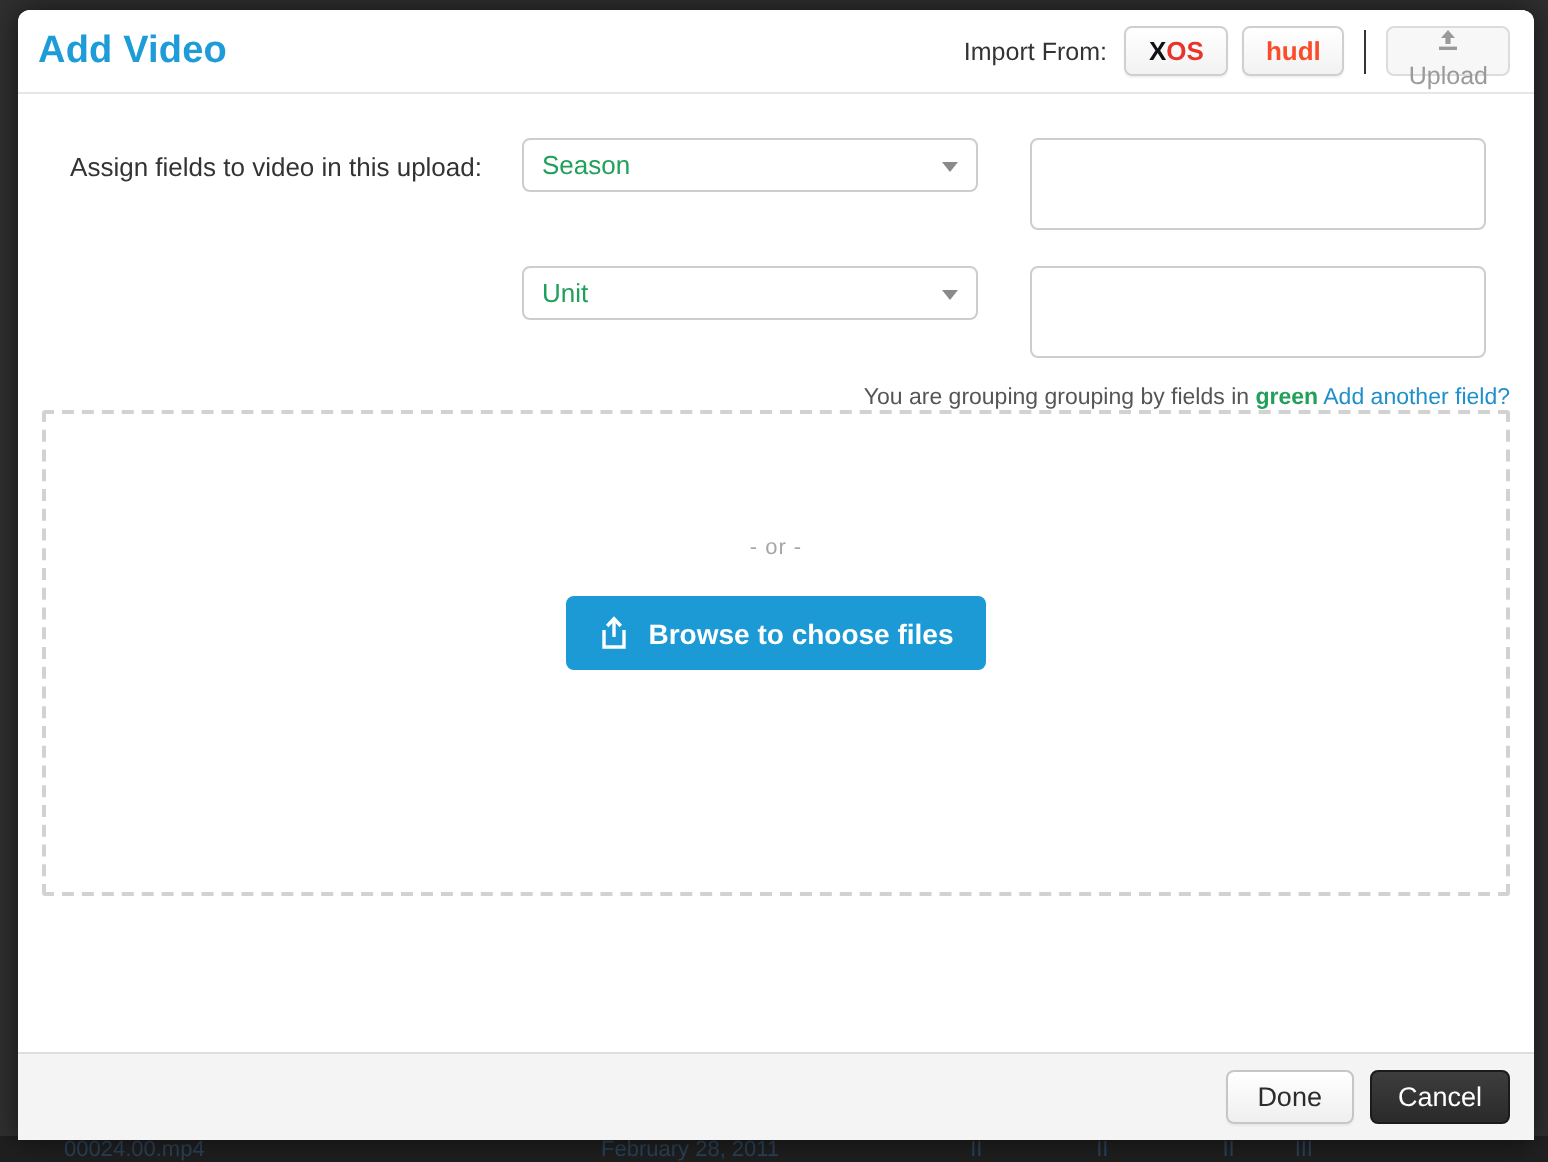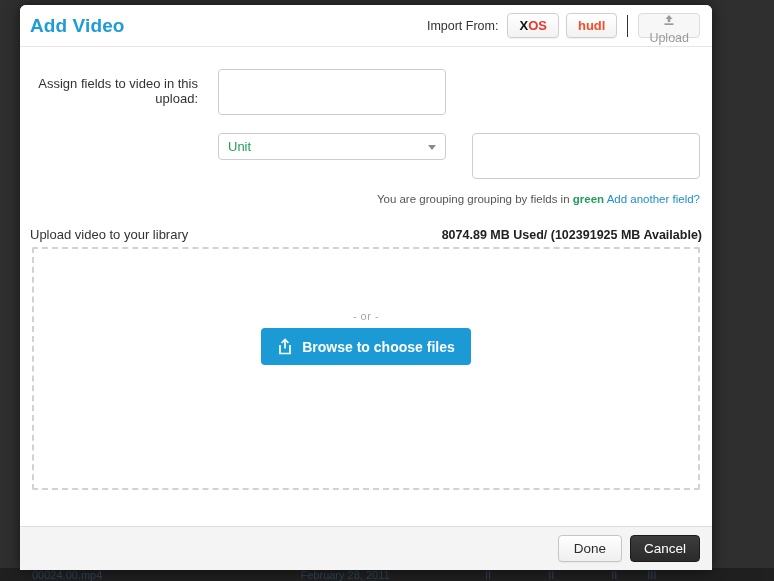--- a/index.html
+++ b/index.html
@@ -46,23 +46,23 @@
   .bg-c1 { width: 200px; padding-left: 32px; }
   .bg-c2 { width: 220px; text-align: center; color: #2e2e2e; }
   .bg-c3 { width: 60px; text-align: center; color: #2e2e2e; }
   .bg-c4 { width: 60px; text-align: center; color: #2e2e2e; }
   .bg-c5 { width: 60px; text-align: center; color: #2e2e2e; }
   .bg-c6 { width: 60px; color: #2e2e2e; }
 
   
   .modal {
     position: absolute;
-    left: 20px;
+    left: 9px;
     top: 5px;
-    width: 692px;
+    width: 758px;
     height: 565px;
     background: #ffffff;
     border-radius: 6px 6px 0 0;
     box-shadow: 0 0 14px rgba(0,0,0,0.55);
     overflow: hidden;
     display: flex;
     flex-direction: column;
   }
 
   
@@ -292,21 +292,21 @@
     font-weight: bold;
     letter-spacing: 0.2px;
   }
   .dz-or {
     margin-top: 9px;
     font-size: 11px;
     color: #a6a6a6;
     letter-spacing: 0.5px;
   }
   .browse-btn {
-    margin-top: 6px;
+    margin-top: 18px;
     height: 37px;
     padding: 0 16px;
     background: #1c9ad6;
     border: none;
     border-radius: 4px;
     color: #ffffff;
     font-family: "Liberation Sans", sans-serif;
     font-size: 14px;
     font-weight: bold;
     display: inline-flex;
@@ -402,43 +402,43 @@
     </div>
   </div>
 
   <div class="modal-body">
 
     <div class="assign-area">
       <div class="assign-label">Assign fields to video in this upload:</div>
 
       <div class="assign-fields">
         <div class="field-row">
+          <div class="sel">
+            <span class="sel-text">Season</span>
+            <span class="caret"></span>
+          </div>
           <textarea class="txtin" placeholder="" style=""></textarea>
         </div>
 
         <div class="field-row">
           <div class="sel">
             <span class="sel-text">Unit</span>
             <span class="caret"></span>
           </div>
           <textarea class="txtin" placeholder="" style=""></textarea>
         </div>
       </div>
     </div>
 
     <div class="grouping-note">
       <span>You are grouping grouping by fields in</span>
       <span class="grn">green</span>
       <span class="lnk">Add another field?</span>
     </div>
 
-    <div class="upload-head">
-      <div class="upload-head-left">Upload video to your library</div>
-      <div class="upload-head-right">8074.89 MB Used/ (102391925 MB Available)</div>
-    </div>
 
     <div class="dropzone">
       <div class="dz-inner">
         <div class="dz-or">- or -</div>
         <button class="browse-btn">
           <span class="icon-share">
             <svg width="16" height="17" viewBox="0 0 16 17" aria-hidden="true">
               <path d="M3 7 L3 15.5 L13 15.5 L13 7" fill="none" stroke="#ffffff" stroke-width="1.7"></path>
               <line x1="8" y1="1.5" x2="8" y2="10.5" stroke="#ffffff" stroke-width="1.7"></line>
               <path d="M4.6 5 L8 1.4 L11.4 5" fill="none" stroke="#ffffff" stroke-width="1.7"></path>

